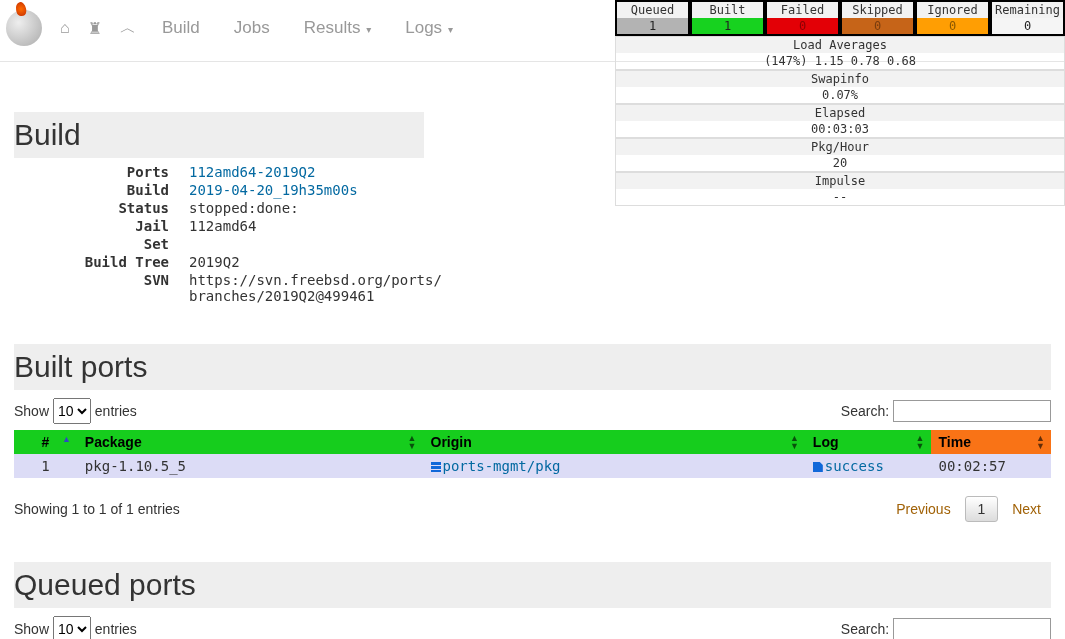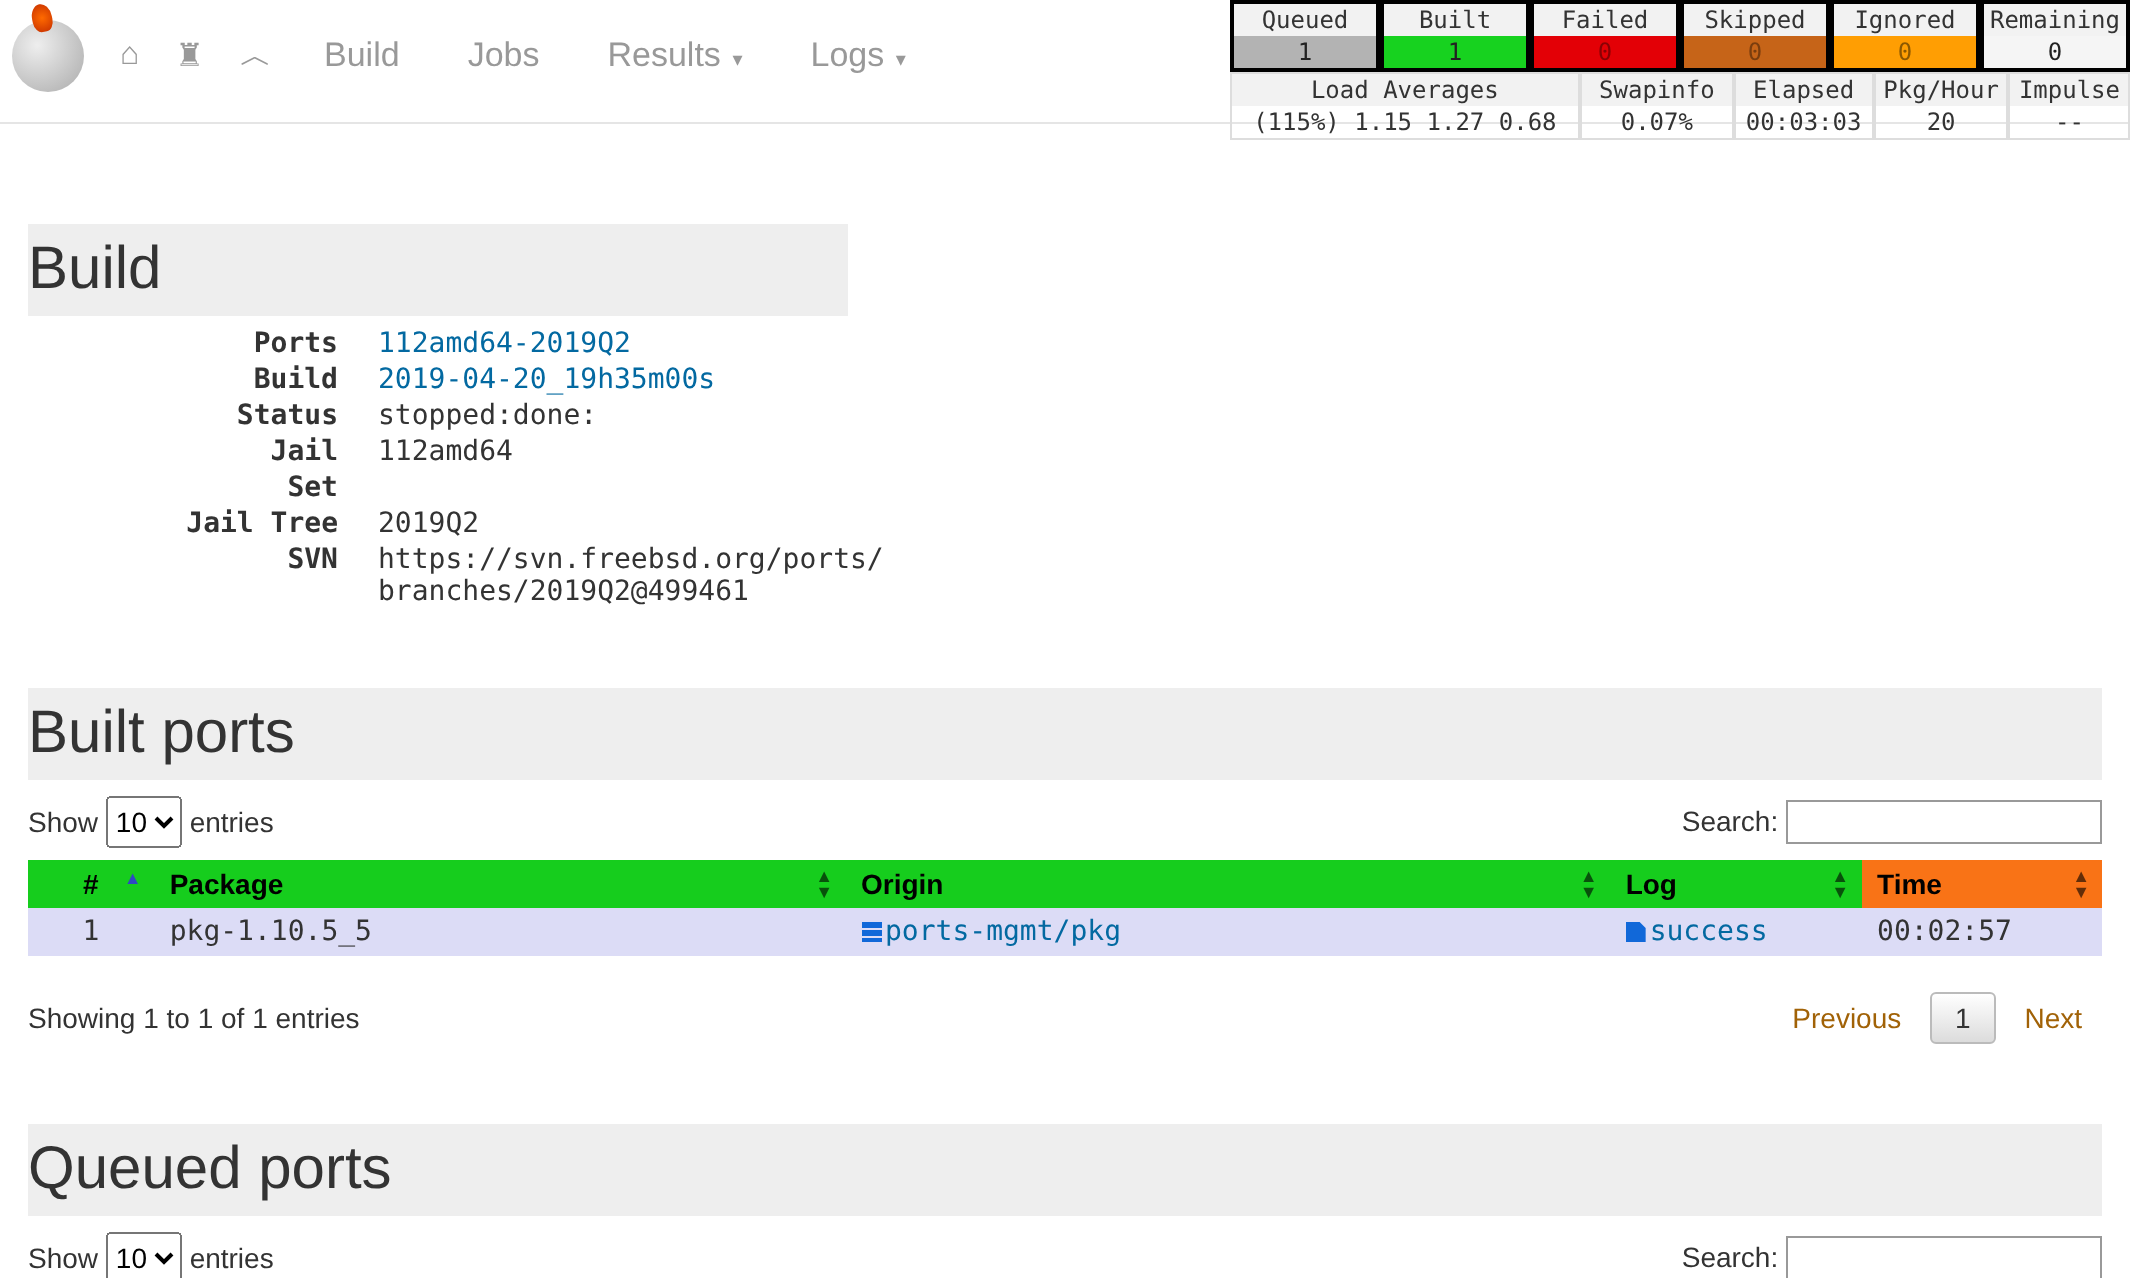--- a/index.html
+++ b/index.html
@@ -18,21 +18,21 @@
 .stats-row1 { display:flex; }
 .stat-cell { width:75px; text-align:center; border:2px solid #000000; }
 .stat-hdr { background:#f2f2f2; border-bottom:none; padding:1px 0; }
 .stat-val { padding:1px 0; color:#222; }
 .c-queued .stat-val { background:#b3b3b3; }
 .c-built  .stat-val { background:#17d21f; }
 .c-failed .stat-val { background:#e30006; color:#8a0004; }
 .c-skipped .stat-val { background:#c66418; color:#7a3d0e; }
 .c-ignored .stat-val { background:#ff9e03; color:#8c5800; }
 .c-remaining .stat-val { background:#f5f5f5; }
-.stats-row2 { display:flex; }
+.stats-row2 { display:flex;flex-direction:column; }
 .stat2 { flex:1; text-align:center; border:1px solid #ddd; }
 .stat2 .lbl { background:#f2f2f2; padding:1px 4px; }
 .stat2 .val { padding:1px 4px; }
 
 
 .content { padding: 0 14px 30px; }
 h2.section { font-size: 30px; font-weight: 500; background:#eee; padding:6px 0; margin:40px 0 6px; }
 h2.section.first { margin-top: 50px; }
 
 .kv { font-family: Menlo, Consolas, monospace; font-size:14px; }
@@ -112,21 +112,21 @@
           <div class="stat-val">0</div>
         </div>
       <div class="stat-cell c-remaining">
           <div class="stat-hdr">Remaining</div>
           <div class="stat-val">0</div>
         </div>
     </div>
     <div class="stats-row2">
       <div class="stat2" style="flex:2.3">
           <div class="lbl">Load Averages</div>
-          <div class="val">(115%) 1.15 1.27 0.68</div>
+          <div class="val">(147%) 1.15 0.78 0.68</div>
         </div>
       <div class="stat2">
           <div class="lbl">Swapinfo</div>
           <div class="val">0.07%</div>
         </div>
       <div class="stat2" style="flex:0.9">
           <div class="lbl">Elapsed</div>
           <div class="val">00:03:03</div>
         </div>
       <div class="stat2" style="flex:0.7">
@@ -159,21 +159,21 @@
       </div>
     <div class="kv-row">
         <div class="k">Jail</div>
         <div class="v">112amd64</div>
       </div>
     <div class="kv-row">
         <div class="k">Set</div>
         <div class="v"></div>
       </div>
     <div class="kv-row">
-        <div class="k">Jail Tree</div>
+        <div class="k">Build Tree</div>
         <div class="v">2019Q2</div>
       </div>
     <div class="kv-row">
         <div class="k">SVN</div>
         <div class="v" style="word-wrap:break-word">https://svn.freebsd.org/ports/branches/2019Q2@499461</div>
       </div>
   </div>
 
   <h2 class="section">Built ports</h2>
   <div class="dt-top">

